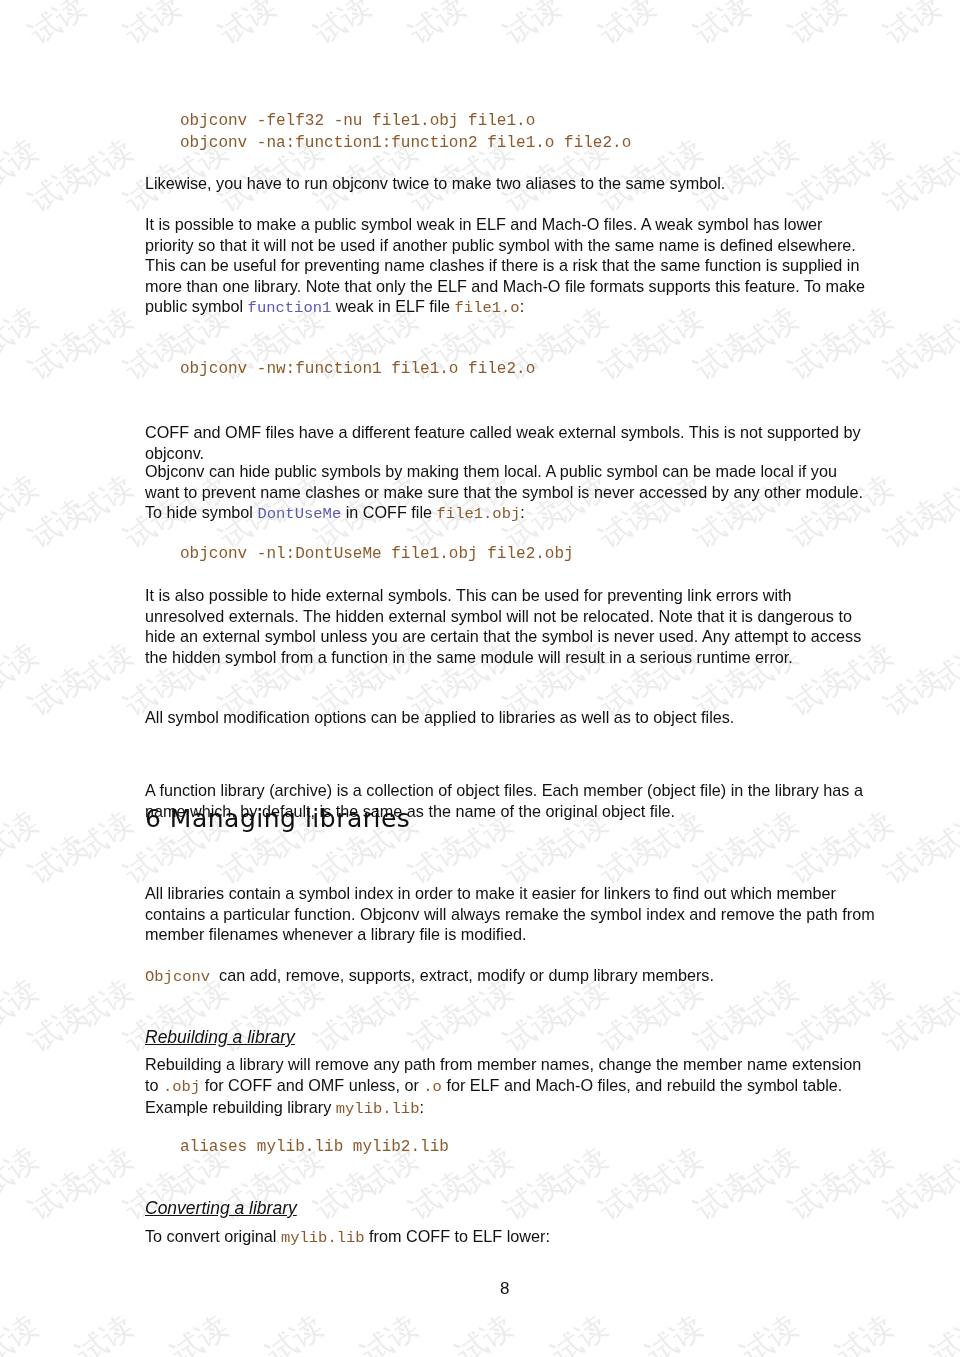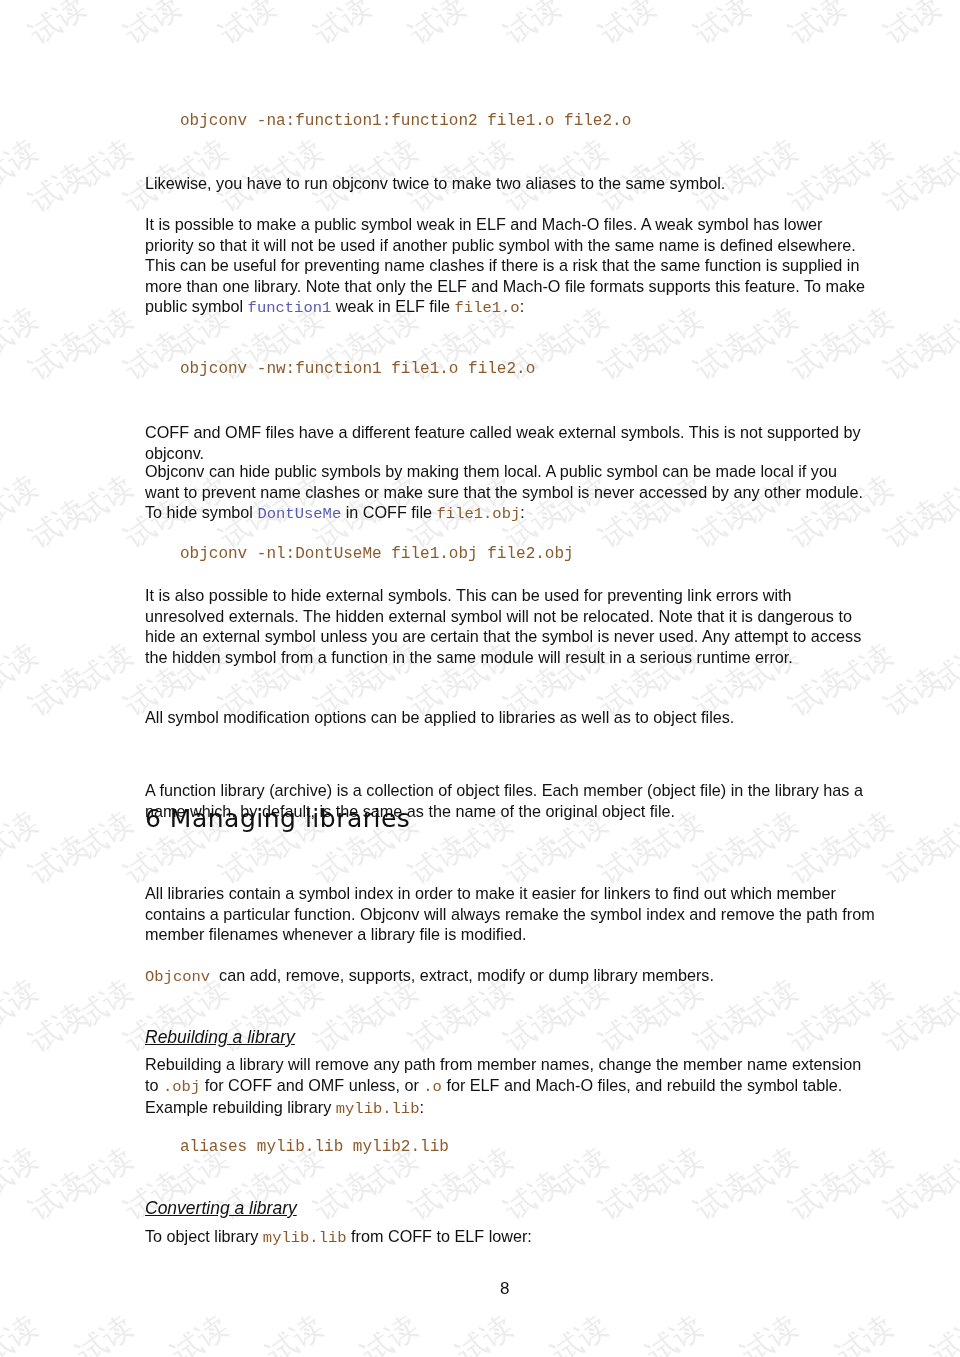--- a/index.html
+++ b/index.html
@@ -186,21 +186,21 @@
     <span style="left: 360px; top: 1320px;">试读</span>
     <span style="left: 455px; top: 1320px;">试读</span>
     <span style="left: 550px; top: 1320px;">试读</span>
     <span style="left: 645px; top: 1320px;">试读</span>
     <span style="left: 740px; top: 1320px;">试读</span>
     <span style="left: 835px; top: 1320px;">试读</span>
     <span style="left: 930px; top: 1320px;">试读</span>
   </div>
 
 <div class="page">
-  <div class="code" style="top:111px"><div>objconv -na:function1:function2 file1.o file2.o</div></div>
+  <div class="code" style="top:111px"><div>objconv -felf32 -nu file1.obj file1.o</div><div>objconv -na:function1:function2 file1.o file2.o</div></div>
 
   <div class="p" style="top:173px">Likewise, you have to run objconv twice to make two aliases to the same symbol.</div>
 
   <div class="p" style="top:214px"><span>It is possible to make a public symbol weak in ELF and Mach-O files. A weak symbol has lower priority so that it will not be used if another public symbol with the same name is defined elsewhere. This can be useful for preventing name clashes if there is a risk that the same function is supplied in more than one library. Note that only the ELF and Mach-O file formats supports this feature. To make public symbol </span><span class="mb">function1</span><span> weak in ELF file </span><span class="m">file1.o</span><span>:</span></div>
 
   <div class="code" style="top:359px">objconv -nw:function1 file1.o file2.o</div>
 
   <div class="p" style="top:422px">COFF and OMF files have a different feature called weak external symbols. This is not supported by objconv.</div>
 
   <div class="p" style="top:461px"><span>Objconv can hide public symbols by making them local. A public symbol can be made local if you want to prevent name clashes or make sure that the symbol is never accessed by any other module. To hide symbol </span><span class="mb">DontUseMe</span><span> in COFF file </span><span class="m">file1.obj</span><span>:</span></div>
@@ -220,16 +220,16 @@
   <div class="p" style="top:965px"><span class="m">Objconv</span><span style="white-space:pre">  can add, remove, supports, extract, modify or dump library members.</span></div>
 
   <div class="h2" style="top:1027px">Rebuilding a library</div>
 
   <div class="p" style="top:1054px"><span>Rebuilding a library will remove any path from member names, change the member name extension to </span><span class="m">.obj</span><span> for COFF and OMF unless, or </span><span class="m">.o</span><span> for ELF and Mach-O files, and rebuild the symbol table. Example rebuilding library </span><span class="m">mylib.lib</span><span>:</span></div>
 
   <div class="code" style="top:1137px">aliases mylib.lib mylib2.lib</div>
 
   <div class="h2" style="top:1198px">Converting a library</div>
 
-  <div class="p" style="top:1226px"><span>To object library </span><span class="m">mylib.lib</span><span> from COFF to ELF lower:</span></div>
+  <div class="p" style="top:1226px"><span>To convert original </span><span class="m">mylib.lib</span><span> from COFF to ELF lower:</span></div>
 </div>
 
 <div class="pn">8</div>
 
 </body></html>

